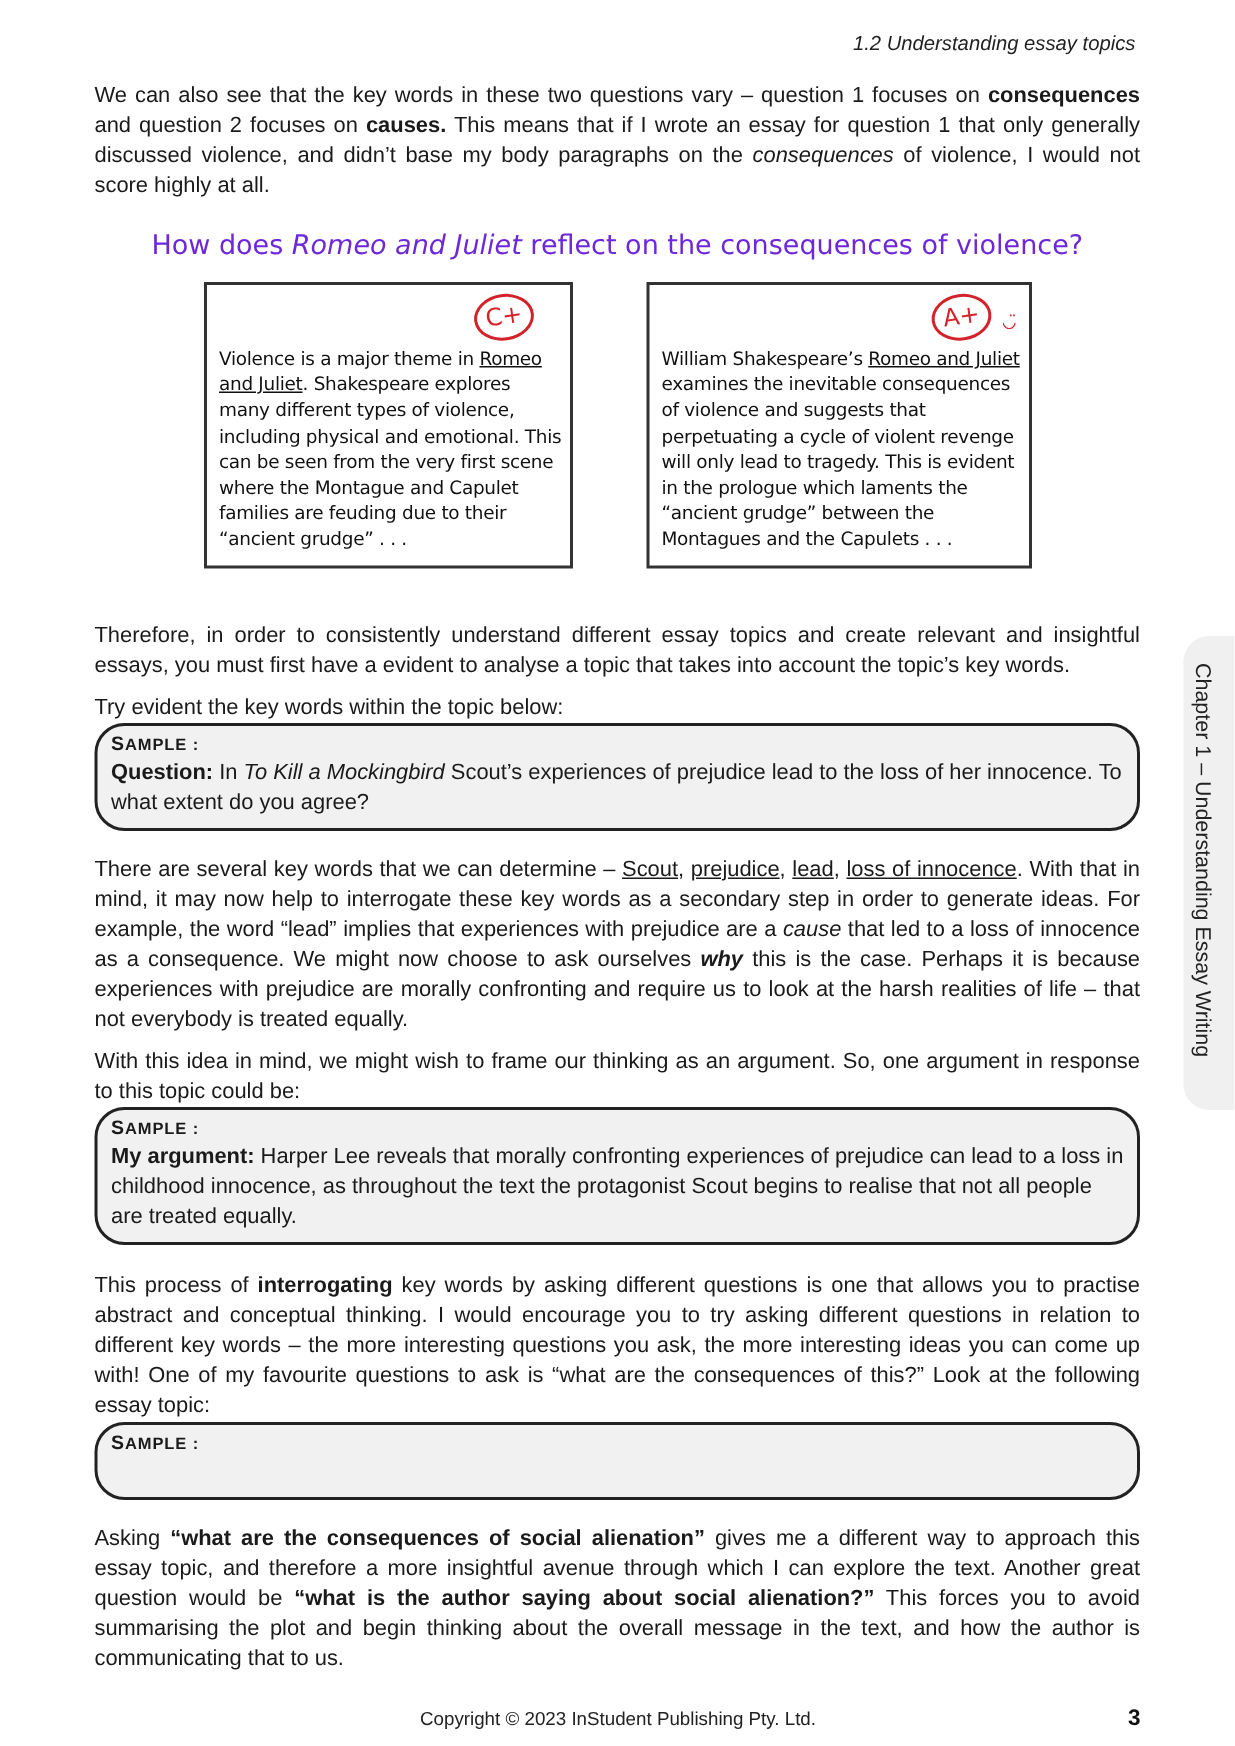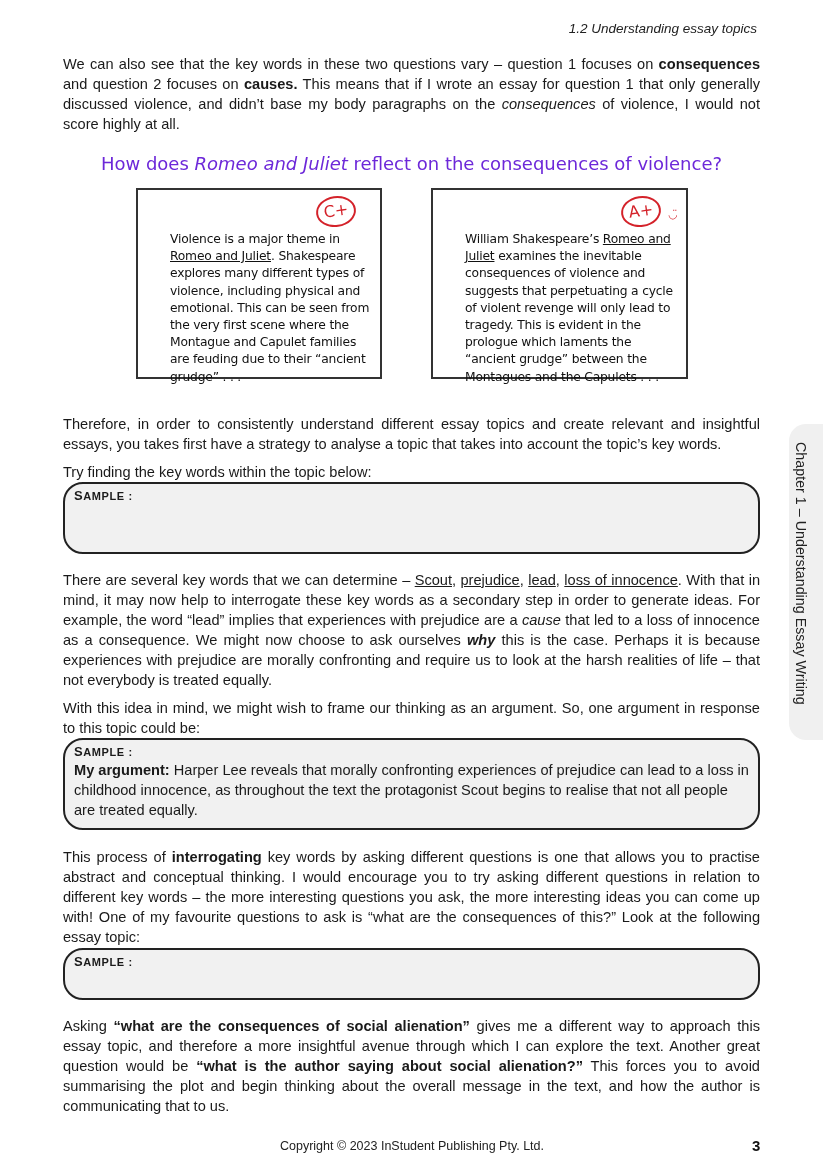--- a/index.html
+++ b/index.html
@@ -10,21 +10,21 @@
   .para b { font-weight:bold; }
   .u { text-decoration:underline; }
   .fig-title { position:absolute; top:153px; left:0; width:823px; text-align:center;
                font-family:"DejaVu Sans", sans-serif; font-size:18px; color:#6d28d9; }
   .card { position:absolute; top:188px; height:191px; border:2px solid #333; background:#fff; box-sizing:border-box; }
   .card .grade { position:absolute; top:6px; width:36px; height:27px; border:2px solid #d4222a;
                  border-radius:50%; color:#d4222a; font-family:"DejaVu Sans", sans-serif; font-size:16px;
                  line-height:26px; text-align:center; transform:rotate(-8deg); }
   .card .smile { position:absolute; top:18px; color:#d4222a; font-size:11px; }
   .card .hand { position:absolute; top:41px; left:8px; right:4px; font-family:"DejaVu Sans", sans-serif;
-                font-size:12.3px; line-height:17.2px; color:#111; letter-spacing:-0.2px;margin-left:24px; }
+                font-size:12.3px; line-height:17.2px; color:#111; letter-spacing:-0.2px; }
   .sample { position:absolute; left:63px; width:697px; box-sizing:border-box; border:2.5px solid #222;
             border-radius:20px; background:#f1f1f1; padding:4px 9px 4px 9px; font-size:14.6px; line-height:20px; }
   .sample .lbl { font-size:11px; font-weight:bold; letter-spacing:0.6px; line-height:16px; }
   .sample .lbl .big { font-size:13px; }
   .side-tab { position:absolute; left:789px; top:424px; width:34px; height:316px; background:#f0f0f0;
               border-radius:17px 0 0 17px; }
   .side-tab span { position:absolute; left:4px; top:18px; writing-mode:vertical-rl; font-size:14.3px; color:#222; white-space:nowrap; }
   .footer { position:absolute; top:1139px; left:280px; font-size:12.5px; color:#222; }
   .page-num { position:absolute; top:1137px; left:752px; font-size:15px; font-weight:bold; color:#111; }
 </style>
@@ -41,25 +41,26 @@
   <div class="grade" style="left:178px;">C+</div>
   <div class="hand"><span>Violence is a major theme in </span><span class="u">Romeo and Juliet</span><span>. Shakespeare explores many different types of violence, including physical and emotional. This can be seen from the very first scene where the Montague and Capulet families are feuding due to their “ancient grudge” . . .</span></div>
 </div>
 
 <div class="card" style="left:431px; width:257px;">
   <div class="grade" style="left:188px;">A+</div>
   <div class="smile" style="left:235px;">◡̈</div>
   <div class="hand"><span>William Shakespeare’s </span><span class="u">Romeo and Juliet</span><span> examines the inevitable consequences of violence and suggests that perpetuating a cycle of violent revenge will only lead to tragedy. This is evident in the prologue which laments the “ancient grudge” between the Montagues and the Capulets . . .</span></div>
 </div>
 
-<p class="para" style="top:414px;">Therefore, in order to consistently understand different essay topics and create relevant and insightful essays, you takes first have a strategy to analyse a topic that takes into account the topic’s key words.</p>
-<p class="para" style="top:462px;">Try finding the key words within the topic below:</p>
+<p class="para" style="top:414px;">Therefore, in order to consistently understand different essay topics and create relevant and insightful essays, you must first have a evident to analyse a topic that takes into account the topic’s key words.</p>
+<p class="para" style="top:462px;">Try evident the key words within the topic below:</p>
 
 <div class="sample" style="top:482px; height:72px;">
   <div class="lbl"><span class="big">S</span><span>AMPLE :</span></div>
+  <div><b>Question:</b><span> In </span><i>To Kill a Mockingbird</i><span> Scout’s experiences of prejudice lead to the loss of her innocence. To what extent do you agree?</span></div>
 </div>
 
 <p class="para" style="top:570px;"><span>There are several key words that we can determine – </span><span class="u">Scout</span><span>, </span><span class="u">prejudice</span><span>, </span><span class="u">lead</span><span>, </span><span class="u">loss of innocence</span><span>.  With that in mind, it may now help to interrogate these key words as a secondary step in order to generate ideas.  For example, the word “lead” implies that experiences with prejudice are a </span><i>cause</i><span> that led to a loss of innocence as a consequence.  We might now choose to ask ourselves </span><b><i>why</i></b><span> this is the case.  Perhaps it is because experiences with prejudice are morally confronting and require us to look at the harsh realities of life – that not everybody is treated equally.</span></p>
 
 <p class="para" style="top:698px;">With this idea in mind, we might wish to frame our thinking as an argument. So, one argument in response to this topic could be:</p>
 
 <div class="sample" style="top:738px; height:92px;">
   <div class="lbl"><span class="big">S</span><span>AMPLE :</span></div>
   <div><b>My argument:</b><span> Harper Lee reveals that morally confronting experiences of prejudice can lead to a loss in childhood innocence, as throughout the text the protagonist Scout begins to realise that not all people are treated equally.</span></div>
 </div>

